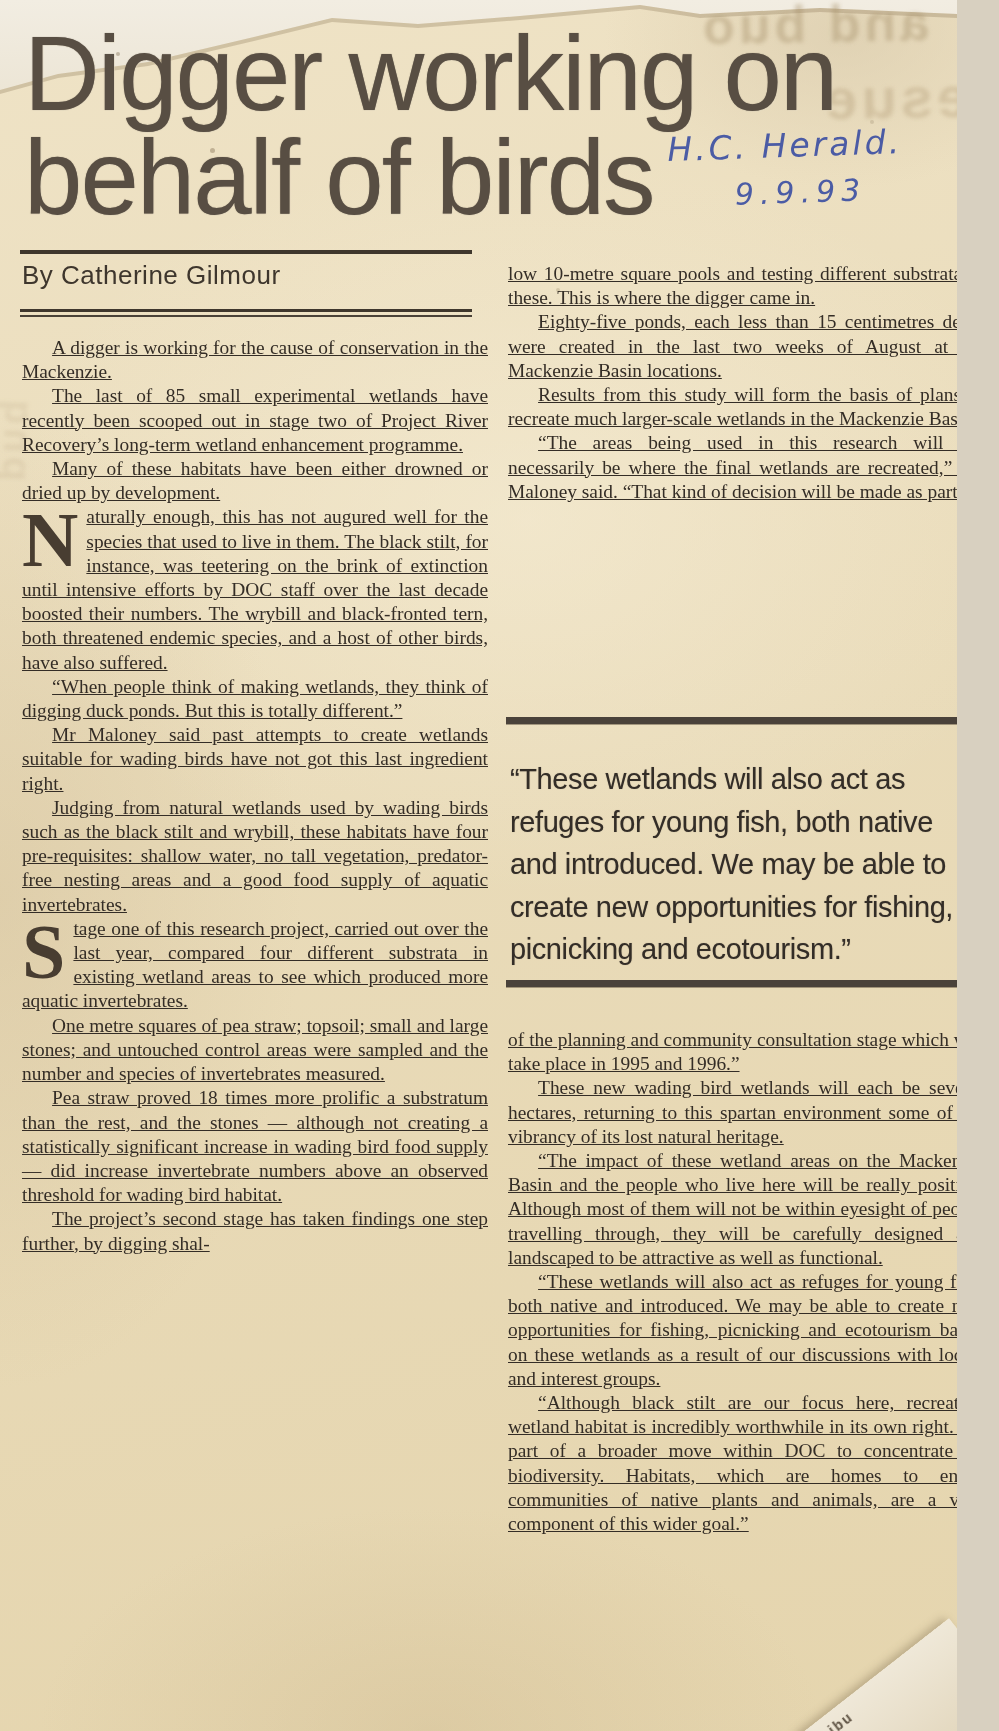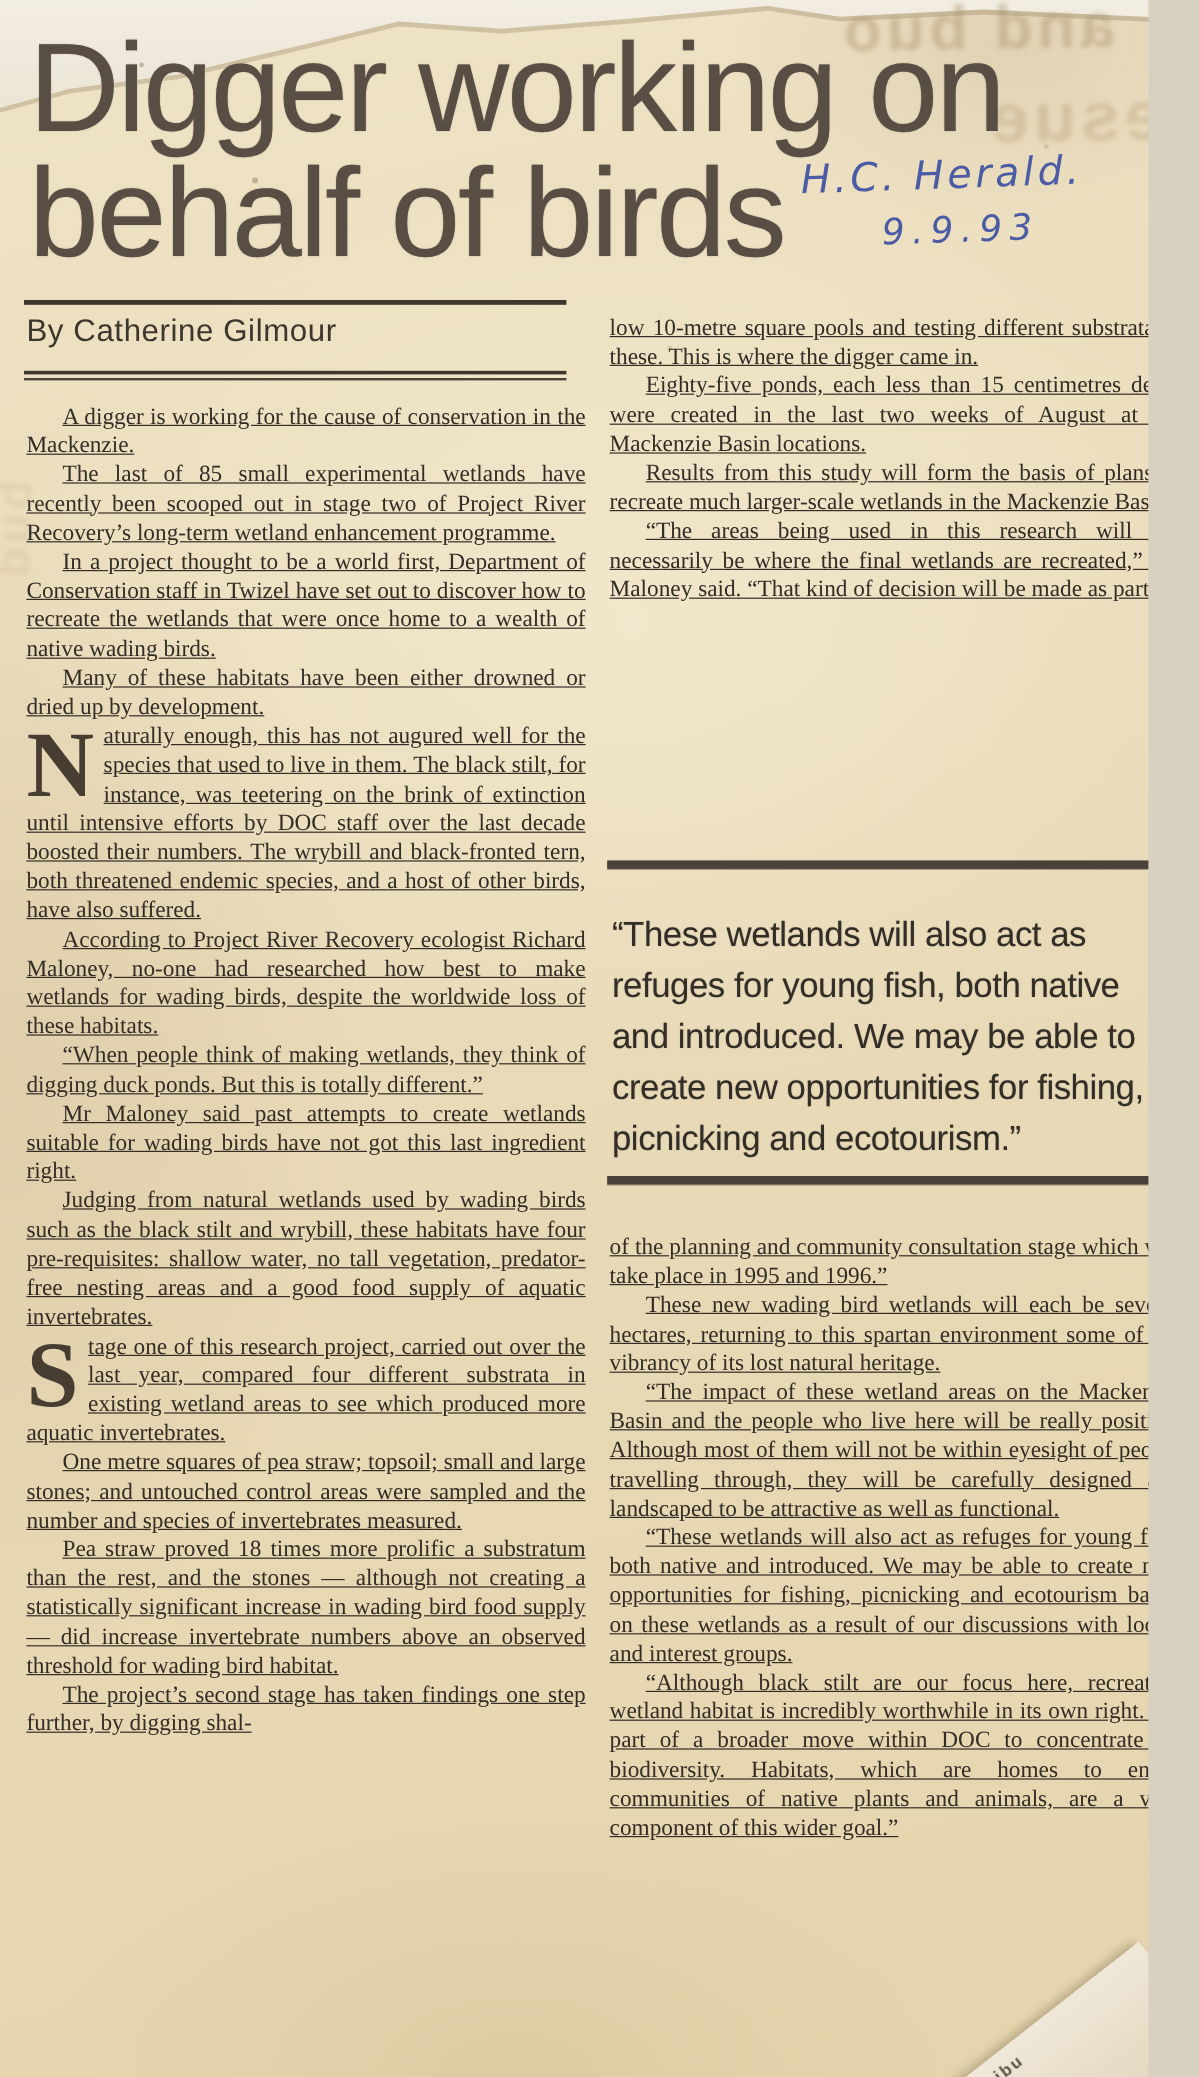--- a/index.html
+++ b/index.html
@@ -120,24 +120,22 @@
 
   <div class="byline-block">
     <div class="byline-text">By Catherine Gilmour</div>
     <div class="byline-rule-a"></div>
     <div class="byline-rule-b"></div>
   </div>
 
   <div class="col left-col">
       <p>A digger is working for the cause of conservation in the Mackenzie.</p>
       <p>The last of 85 small experimental wetlands have recently been scooped out in stage two of Project River Recovery’s long-term wetland enhancement programme.</p>
-      <p>In a project thought to be a world first, Department of Conservation staff in Twizel have set out to discover how to recreate the wetlands that were once home to a wealth of native wading birds.</p>
       <p>Many of these habitats have been either drowned or dried up by development.</p>
       <p class="has-drop"><span class="dropcap">N</span>aturally enough, this has not augured well for the species that used to live in them. The black stilt, for instance, was teetering on the brink of extinction until intensive efforts by DOC staff over the last decade boosted their numbers. The wrybill and black-fronted tern, both threatened endemic species, and a host of other birds, have also suffered.</p>
-      <p>According to Project River Recovery ecologist Richard Maloney, no-one had researched how best to make wetlands for wading birds, despite the worldwide loss of these habitats.</p>
       <p>“When people think of making wetlands, they think of digging duck ponds. But this is totally different.”</p>
       <p>Mr Maloney said past attempts to create wetlands suitable for wading birds have not got this last ingredient right.</p>
       <p>Judging from natural wetlands used by wading birds such as the black stilt and wrybill, these habitats have four pre-requisites: shallow water, no tall vegetation, predator-free nesting areas and a good food supply of aquatic invertebrates.</p>
       <p class="has-drop"><span class="dropcap">S</span>tage one of this research project, carried out over the last year, compared four different substrata in existing wetland areas to see which produced more aquatic invertebrates.</p>
       <p>One metre squares of pea straw; topsoil; small and large stones; and untouched control areas were sampled and the number and species of invertebrates measured.</p>
       <p>Pea straw proved 18 times more prolific a substratum than the rest, and the stones — although not creating a statistically significant increase in wading bird food supply — did increase invertebrate numbers above an observed threshold for wading bird habitat.</p>
       <p>The project’s second stage has taken findings one step further, by digging shal-</p>
     </div>
 
   <div class="col right-top">

